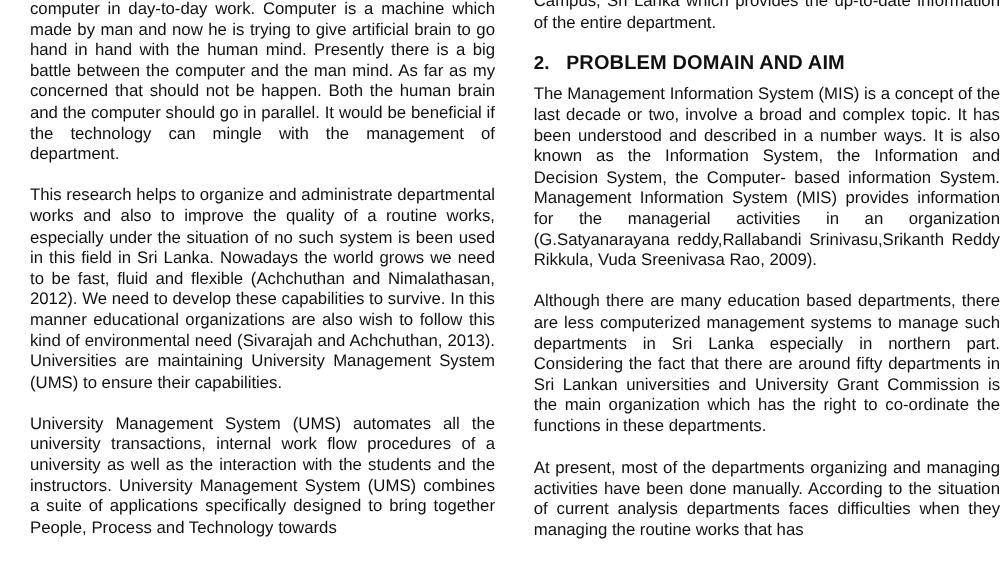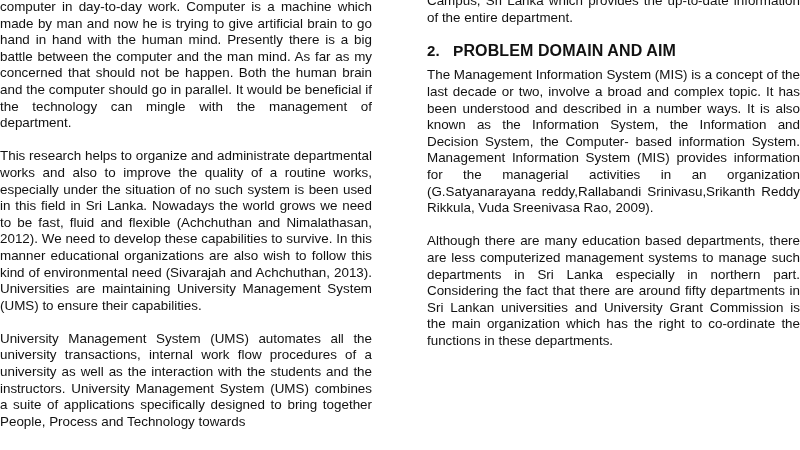--- a/index.html
+++ b/index.html
@@ -5,21 +5,21 @@
   html, body { margin: 0; padding: 0; background: #ffffff; }
   body {
     width: 800px; height: 450px; overflow: hidden; position: relative;
     font-family: "Liberation Sans", sans-serif; color: #111;
   }
   .col {
     position: absolute; top: 0; width: 372px;
     font-size: 13.4px; line-height: 16.6px;
     text-align: justify;
   }
-  .col-left { left: 0; top: -1px; }
+  .col-left { left: 0; top: -1px; padding-left: 24px; }
   .col-right { left: 427px; top: -7px; width: 373px; }
   .para { margin: 0 0 16.6px 0; }
   .heading {
     font-weight: bold; font-size: 15px; margin: 8px 0 8px 0;
     letter-spacing: 0.1px;
   }
   .heading .num { display: inline-block; width: 26px; }
   .heading .big { font-size: 15.5px; }
   .heading .sc { font-size: 16px; }
 </style>
@@ -32,13 +32,14 @@
   <p class="para">University Management System (UMS) automates all the university transactions, internal work flow procedures of a university as well as the interaction with the students and the instructors. University Management System (UMS) combines a suite of applications specifically designed to bring together People, Process and Technology towards</p>
 </div>
 
 <div class="col col-right">
   <p class="para">Campus, Sri Lanka which provides the up-to-date information of the entire department.</p>
   <div class="heading">
     <span class="num">2.</span><span class="big">P</span><span class="sc">ROBLEM DOMAIN AND AIM</span>
   </div>
   <p class="para">The Management Information System (MIS) is a concept of the last decade or two, involve a broad and complex topic. It has been understood and described in a number ways. It is also known as the Information System, the Information and Decision System, the Computer- based information System. Management Information System (MIS) provides information for the managerial activities in an organization (G.Satyanarayana reddy,Rallabandi Srinivasu,Srikanth Reddy Rikkula, Vuda Sreenivasa Rao, 2009).</p>
   <p class="para">Although there are many education based departments, there are less computerized management systems to manage such departments in Sri Lanka especially in northern part. Considering the fact that there are around fifty departments in Sri Lankan universities and University Grant Commission is the main organization which has the right to co-ordinate the functions in these departments.</p>
+  <p class="para">At present, most of the departments organizing and managing activities have been done manually. According to the situation of current analysis departments faces difficulties when they managing the routine works that has</p>
 </div>
 
 </body></html>

